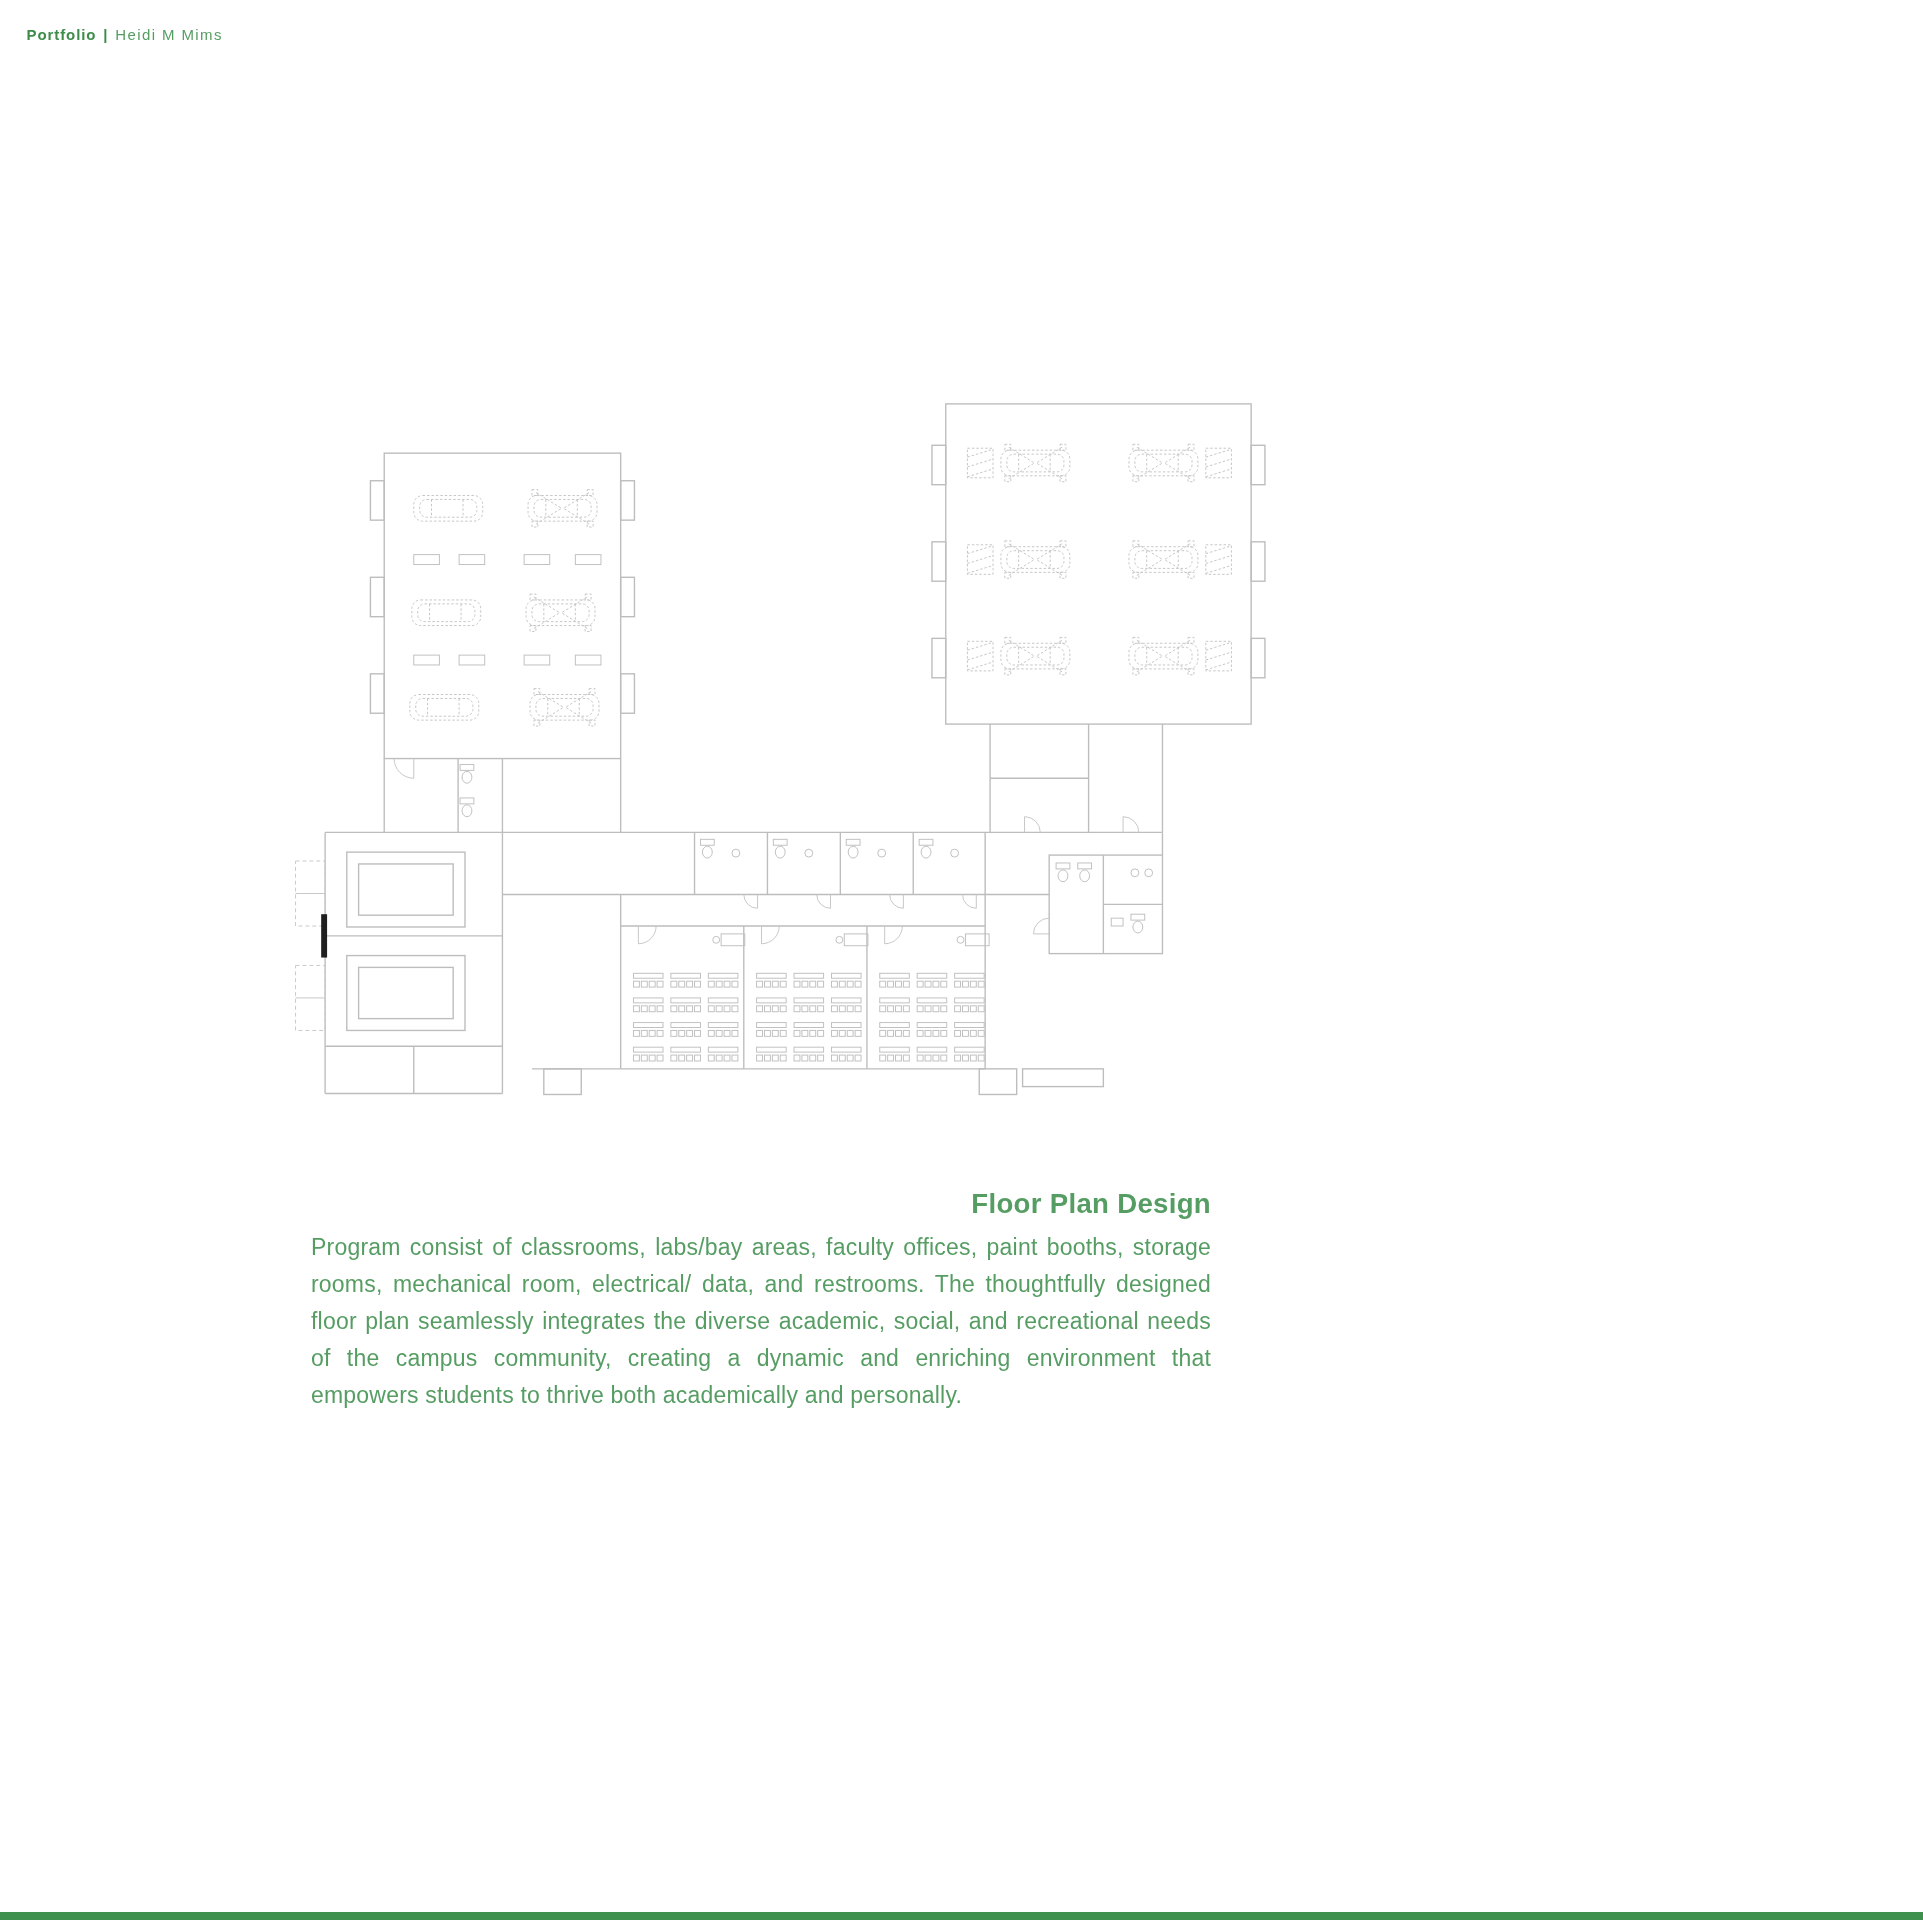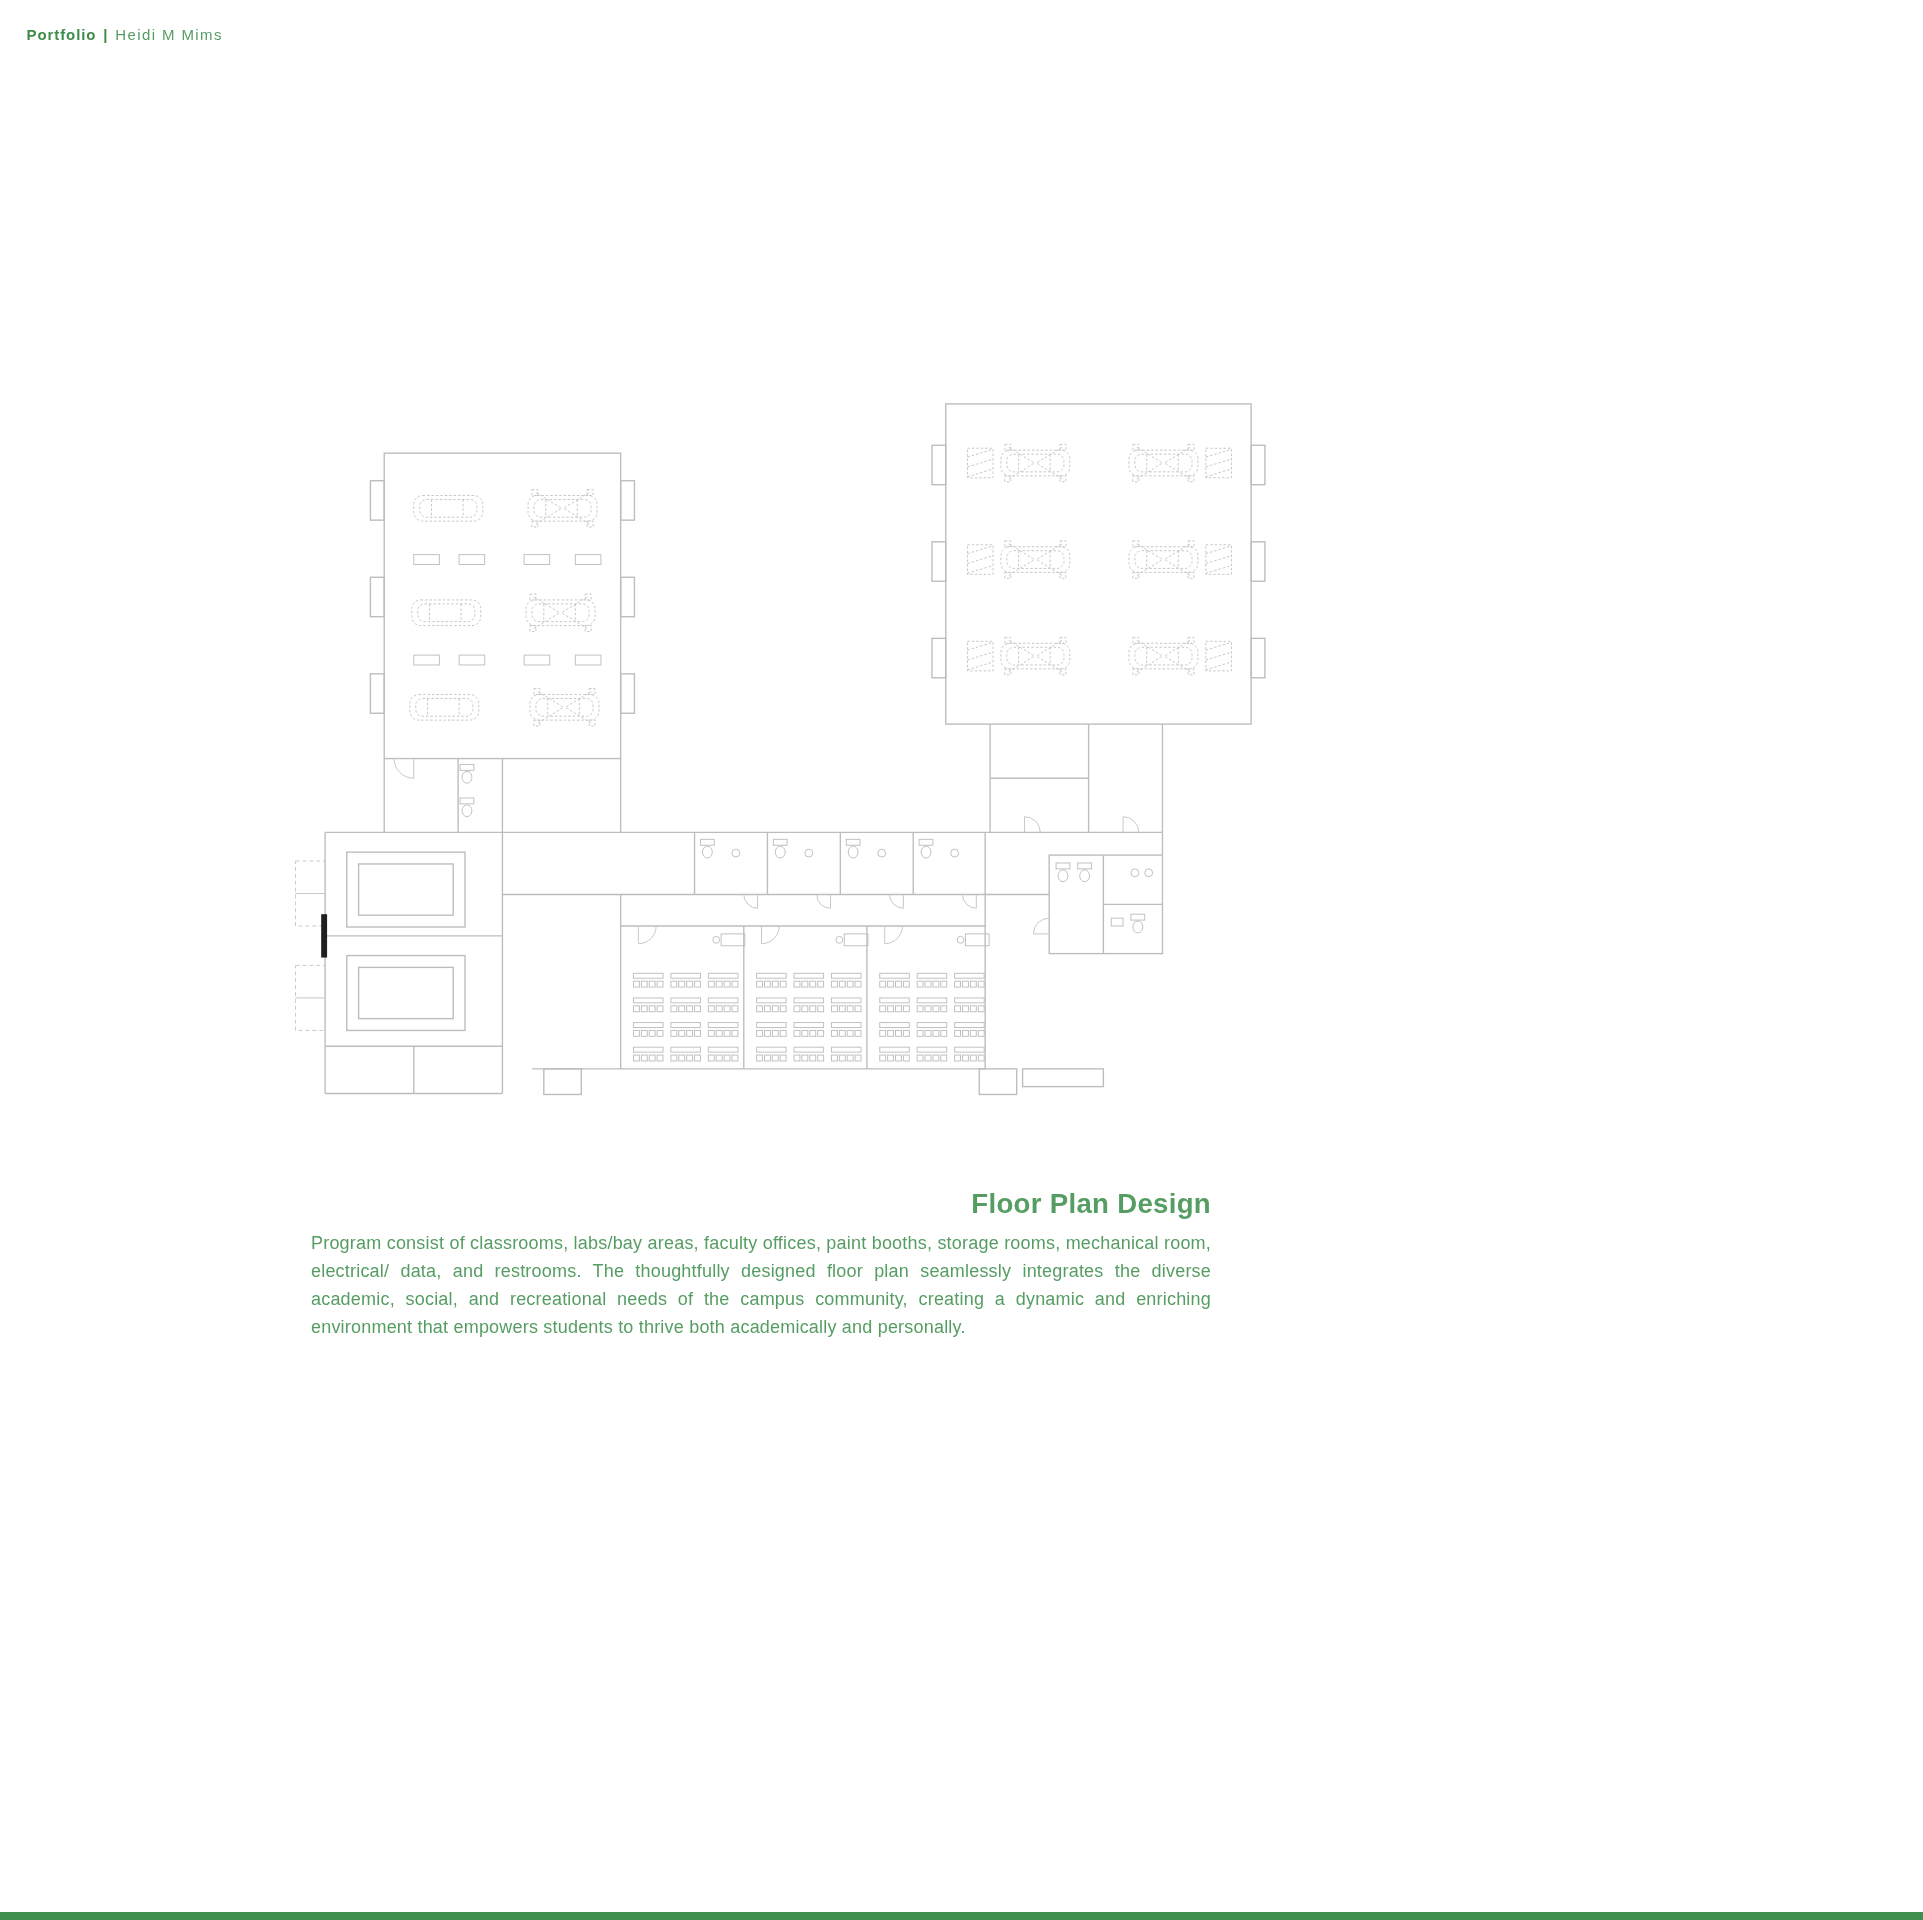--- a/index.html
+++ b/index.html
@@ -27,21 +27,21 @@
   .wl{stroke:var(--plan-line);stroke-width:1.4;fill:none}
   .wl2{stroke:#c7c7c7;stroke-width:1;fill:none}
   .dsh{stroke:#c9c9c9;stroke-width:1;fill:none;stroke-dasharray:4 3}
   .sym{stroke:#c6c6c6;stroke-width:1;fill:none;stroke-dasharray:2.5 2}
   .fix{stroke:#c0c0c0;stroke-width:1;fill:none}
   .blk{fill:#1f1f1f;stroke:none}
 
   
   .caption{position:absolute;left:311px;top:1188px;width:900px;color:var(--accent-green);}
   .caption h2{font-size:27.6px;font-weight:700;letter-spacing:0.3px;margin-bottom:8.9px;color:var(--accent-green);text-align:right;}
-  .caption p{font-size:18px;line-height:28px;letter-spacing:0.2px;text-align:justify;color:var(--accent-green);}
+  .caption p{font-size:23px;line-height:37px;letter-spacing:0.2px;text-align:justify;color:var(--accent-green);}
 
   
   .footer-bar{position:absolute;left:0;bottom:0;width:100%;height:8.9px;background:var(--footer-green);}
 </style>
 </head>
 <body>
 
 <div class="page">
 
   <div class="header">

